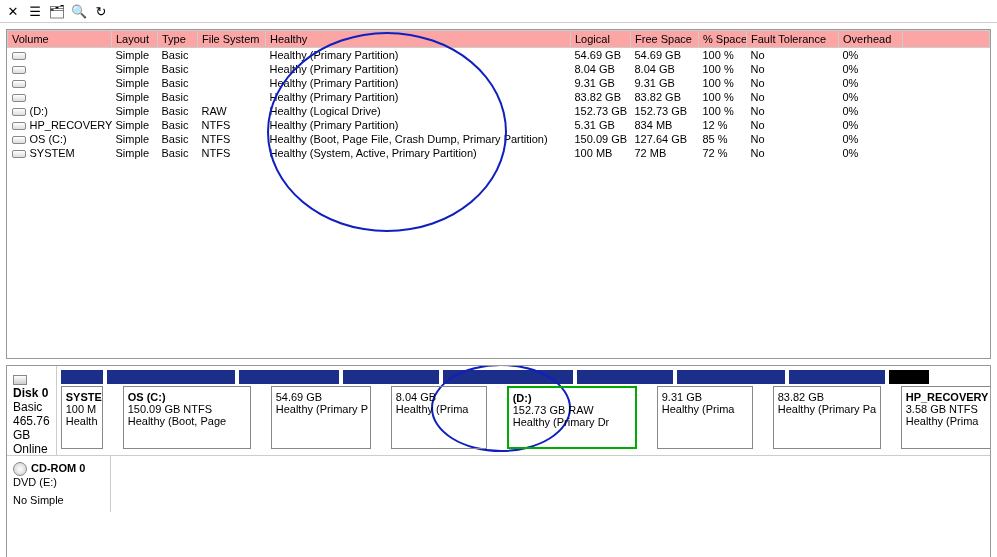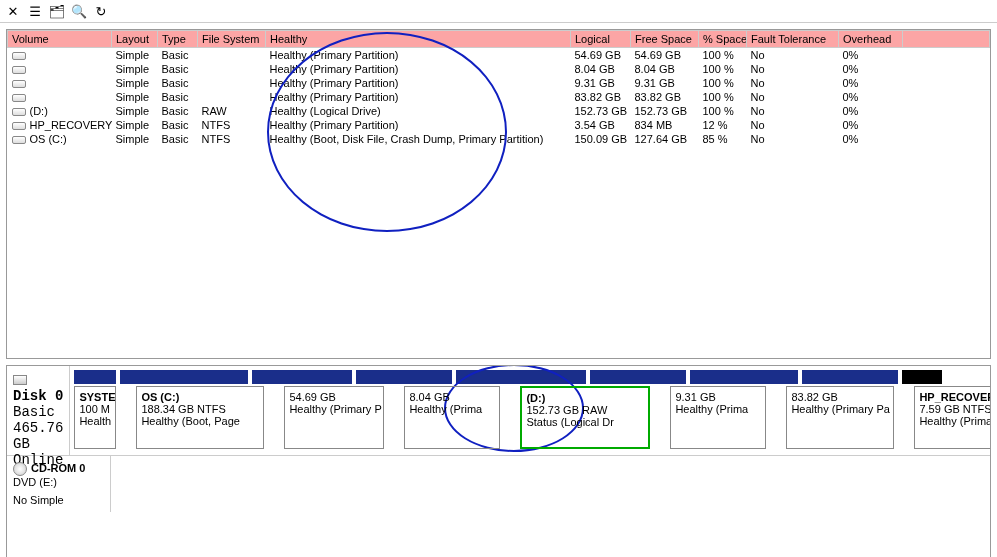--- a/index.html
+++ b/index.html
@@ -73,22 +73,21 @@
 }
 .disk-row {
   display: flex;
   border-bottom: 1px solid #ccc;
   height: 90px;
 }
 .disk-label {
   width: 104px;
   border-right: 1px solid #ccc;
   padding: 6px;
-  font-size: 14px;
-  font-family: Liberation Mono, monospace;
+  font-size: 12px;
 }
 .disk-label .disk-icon {
   display: inline-block;
   width: 14px; height: 10px;
   border: 1px solid #888;
   background: linear-gradient(#fff,#ccc);
   margin-right: 4px;
   vertical-align: middle;
 }
 .disk-graph {
@@ -262,36 +261,49 @@
           <td>No</td>
           <td>0%</td>
           <td></td>
         </tr>
         <tr>
           <td><span class="vol-icon"></span>HP_RECOVERY</td>
           <td>Simple</td>
           <td>Basic</td>
           <td>NTFS</td>
           <td>Healthy (Primary Partition)</td>
-          <td>3.54 GB</td>
+          <td>5.31 GB</td>
           <td>834 MB</td>
           <td>12 %</td>
           <td>No</td>
           <td>0%</td>
           <td></td>
         </tr>
         <tr>
           <td><span class="vol-icon"></span>OS (C:)</td>
           <td>Simple</td>
           <td>Basic</td>
           <td>NTFS</td>
-          <td>Healthy (Boot, Disk File, Crash Dump, Primary Partition)</td>
+          <td>Healthy (Boot, Page File, Crash Dump, Primary Partition)</td>
           <td>150.09 GB</td>
           <td>127.64 GB</td>
           <td>85 %</td>
+          <td>No</td>
+          <td>0%</td>
+          <td></td>
+        </tr>
+        <tr>
+          <td><span class="vol-icon"></span>SYSTEM</td>
+          <td>Simple</td>
+          <td>Basic</td>
+          <td>NTFS</td>
+          <td>Healthy (System, Active, Primary Partition)</td>
+          <td>100 MB</td>
+          <td>72 MB</td>
+          <td>72 %</td>
           <td>No</td>
           <td>0%</td>
           <td></td>
         </tr>
       </tbody>
   </table>
 
   <div class="anno-circle" style="left:260px; top:2px; width:240px; height:200px;"></div>
 </div>
 
@@ -318,51 +330,51 @@
       <div class="parts" id="parts-row" style="position:relative;">
 
         <div class="anno-circle" style="left:370px; top:-22px; width:140px; height:88px;"></div>
       <div class="part-box" style="width: 42px;">
             <div><b>SYSTE</b></div>
             <div>100 M</div>
             <div>Health</div>
           </div>
           <div class="part-box" style="width: 128px;">
             <div><b>OS  (C:)</b></div>
-            <div>188.34 GB NTFS</div>
+            <div>150.09 GB NTFS</div>
             <div>Healthy (Boot, Page</div>
           </div>
           <div class="part-box" style="width: 100px;">
             <div><b></b></div>
             <div>54.69 GB</div>
             <div>Healthy (Primary P</div>
           </div>
           <div class="part-box" style="width: 96px;">
             <div><b></b></div>
             <div>8.04 GB</div>
             <div>Healthy (Prima</div>
           </div>
           <div class="part-box sel" style="width: 130px;">
             <div><b>(D:)</b></div>
             <div>152.73 GB RAW</div>
-            <div>Status (Logical Dr</div>
+            <div>Healthy (Primary Dr</div>
           </div>
           <div class="part-box" style="width: 96px;">
             <div><b></b></div>
             <div>9.31 GB</div>
             <div>Healthy (Prima</div>
           </div>
           <div class="part-box" style="width: 108px;">
             <div><b></b></div>
             <div>83.82 GB</div>
             <div>Healthy (Primary Pa</div>
           </div>
           <div class="part-box" style="width: 96px;">
             <div><b>HP_RECOVERY</b></div>
-            <div>7.59 GB NTFS</div>
+            <div>3.58 GB NTFS</div>
             <div>Healthy (Prima</div>
           </div>
           <div class="part-box" style="width: 40px;">
             <div><b></b></div>
             <div>101 ME</div>
             <div>System</div>
           </div>
         </div>
     </div>
   </div>

